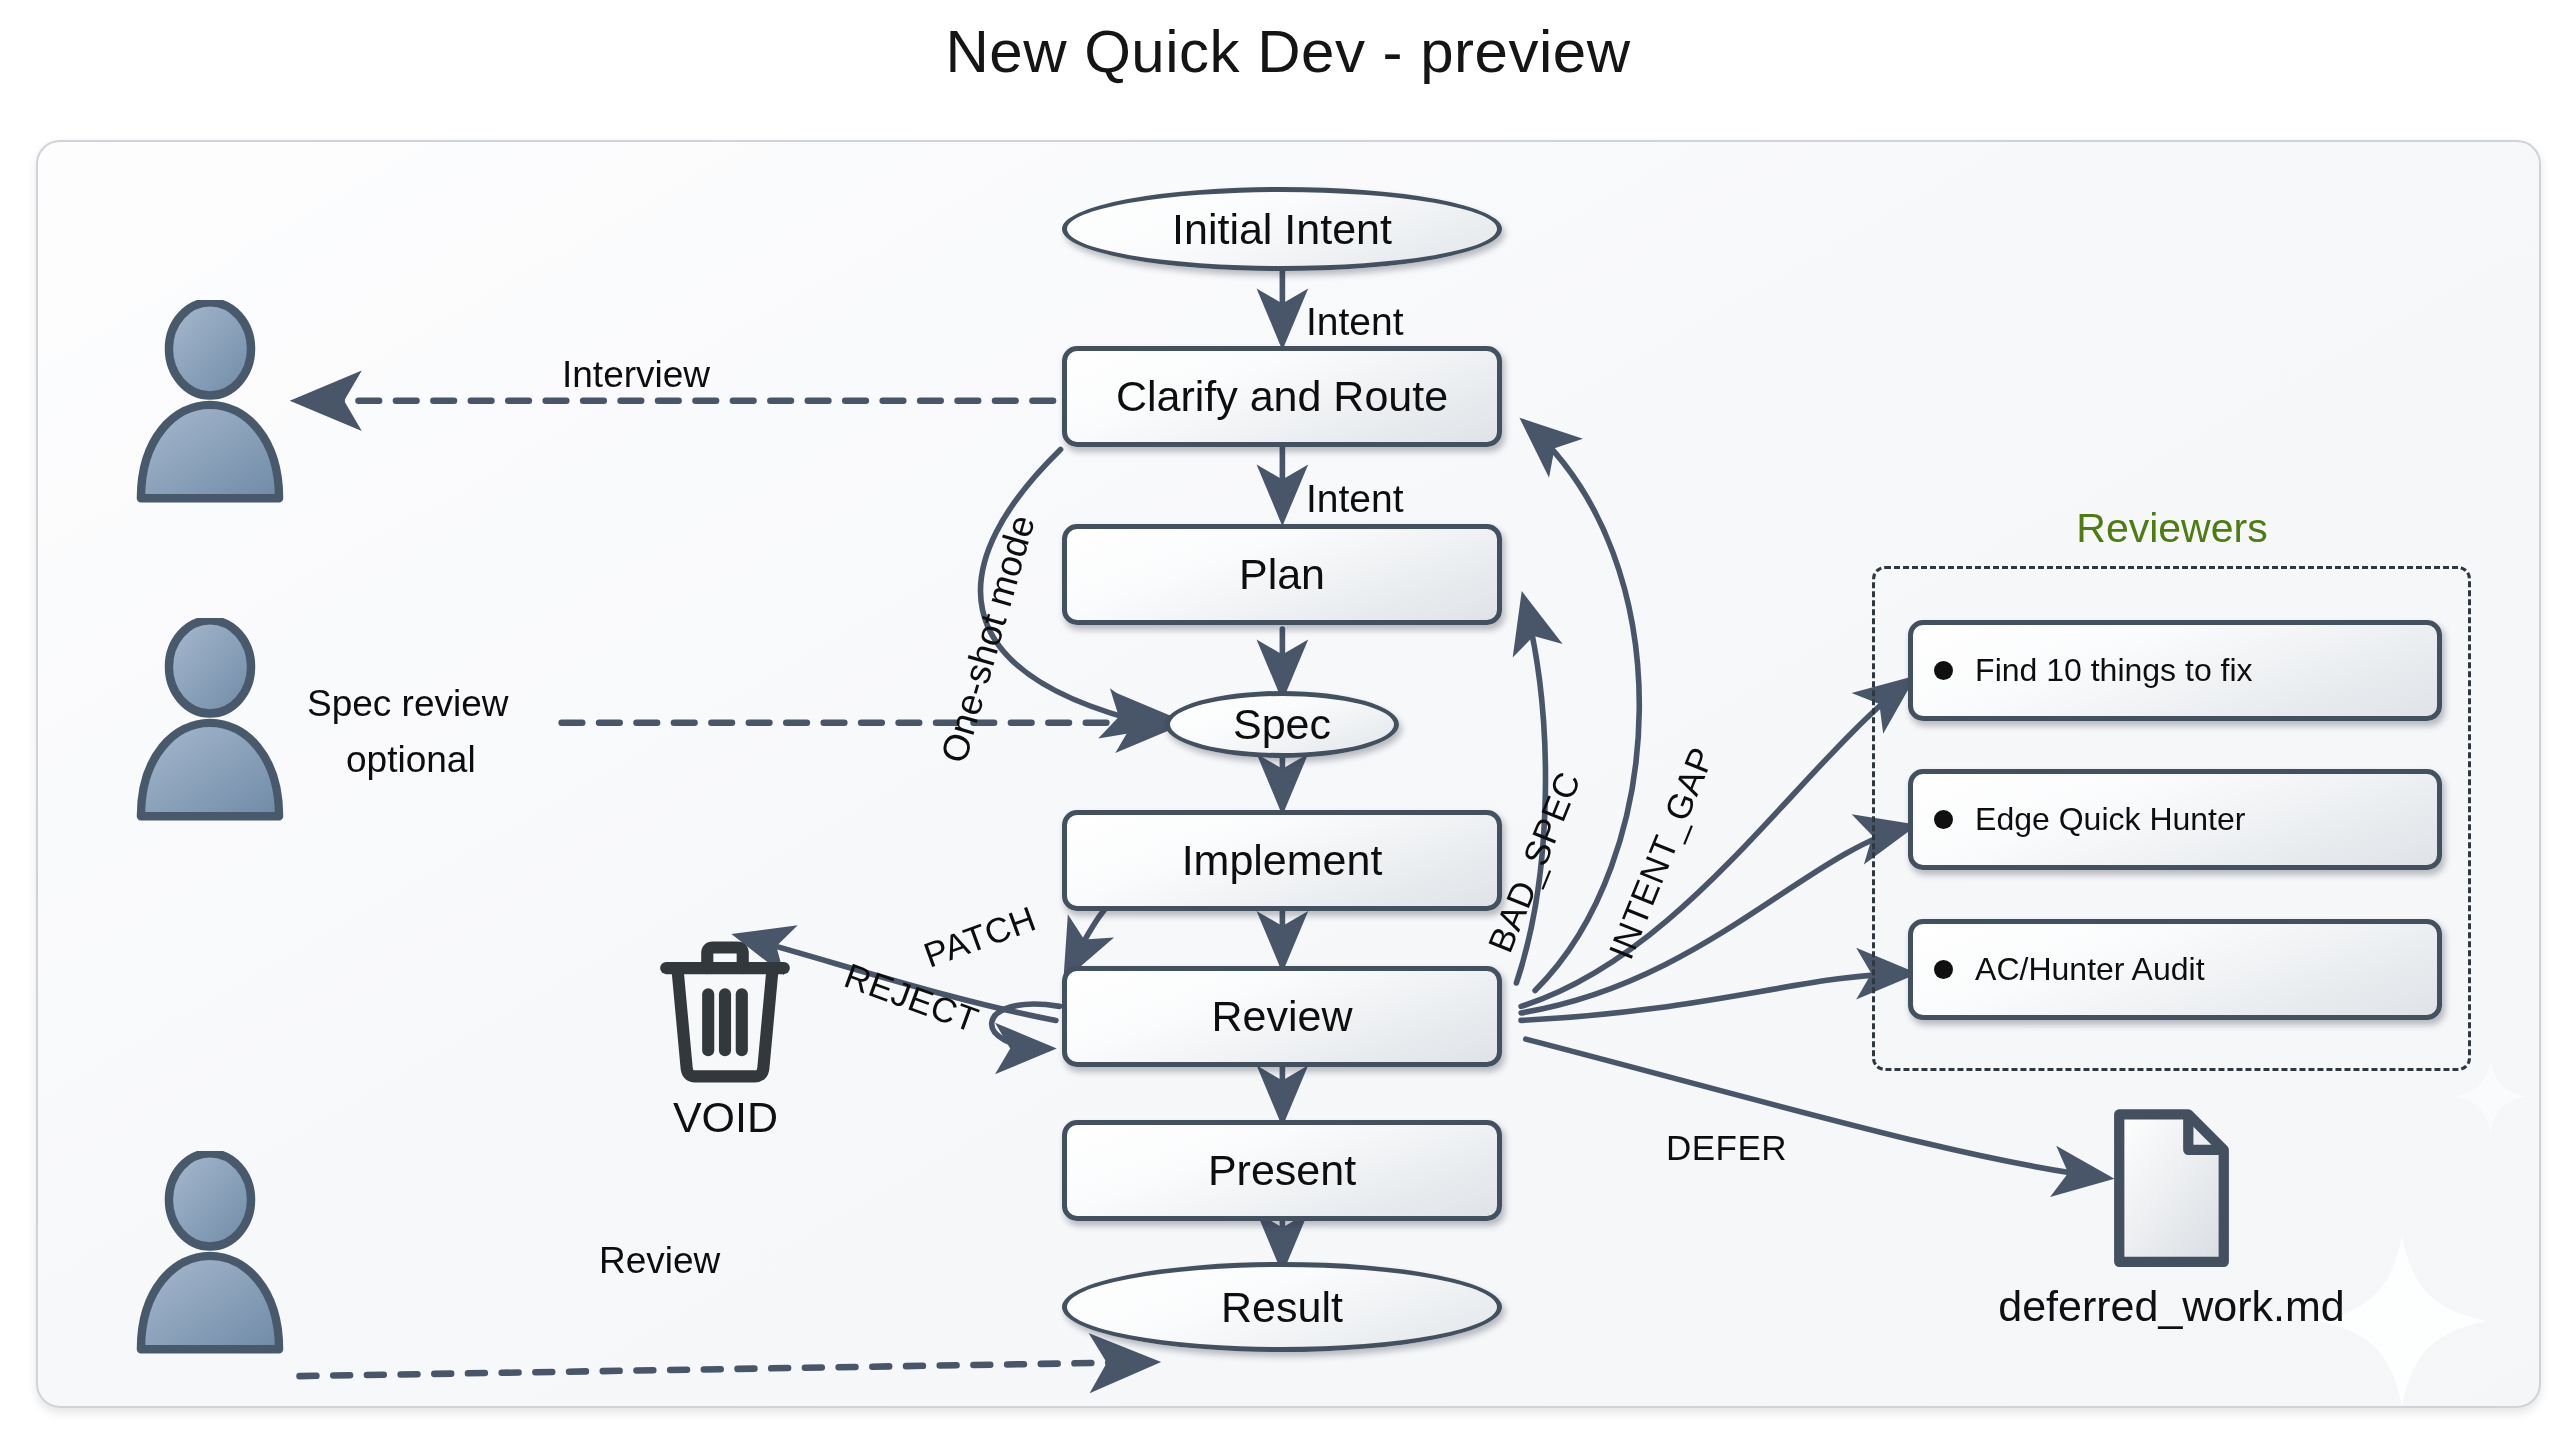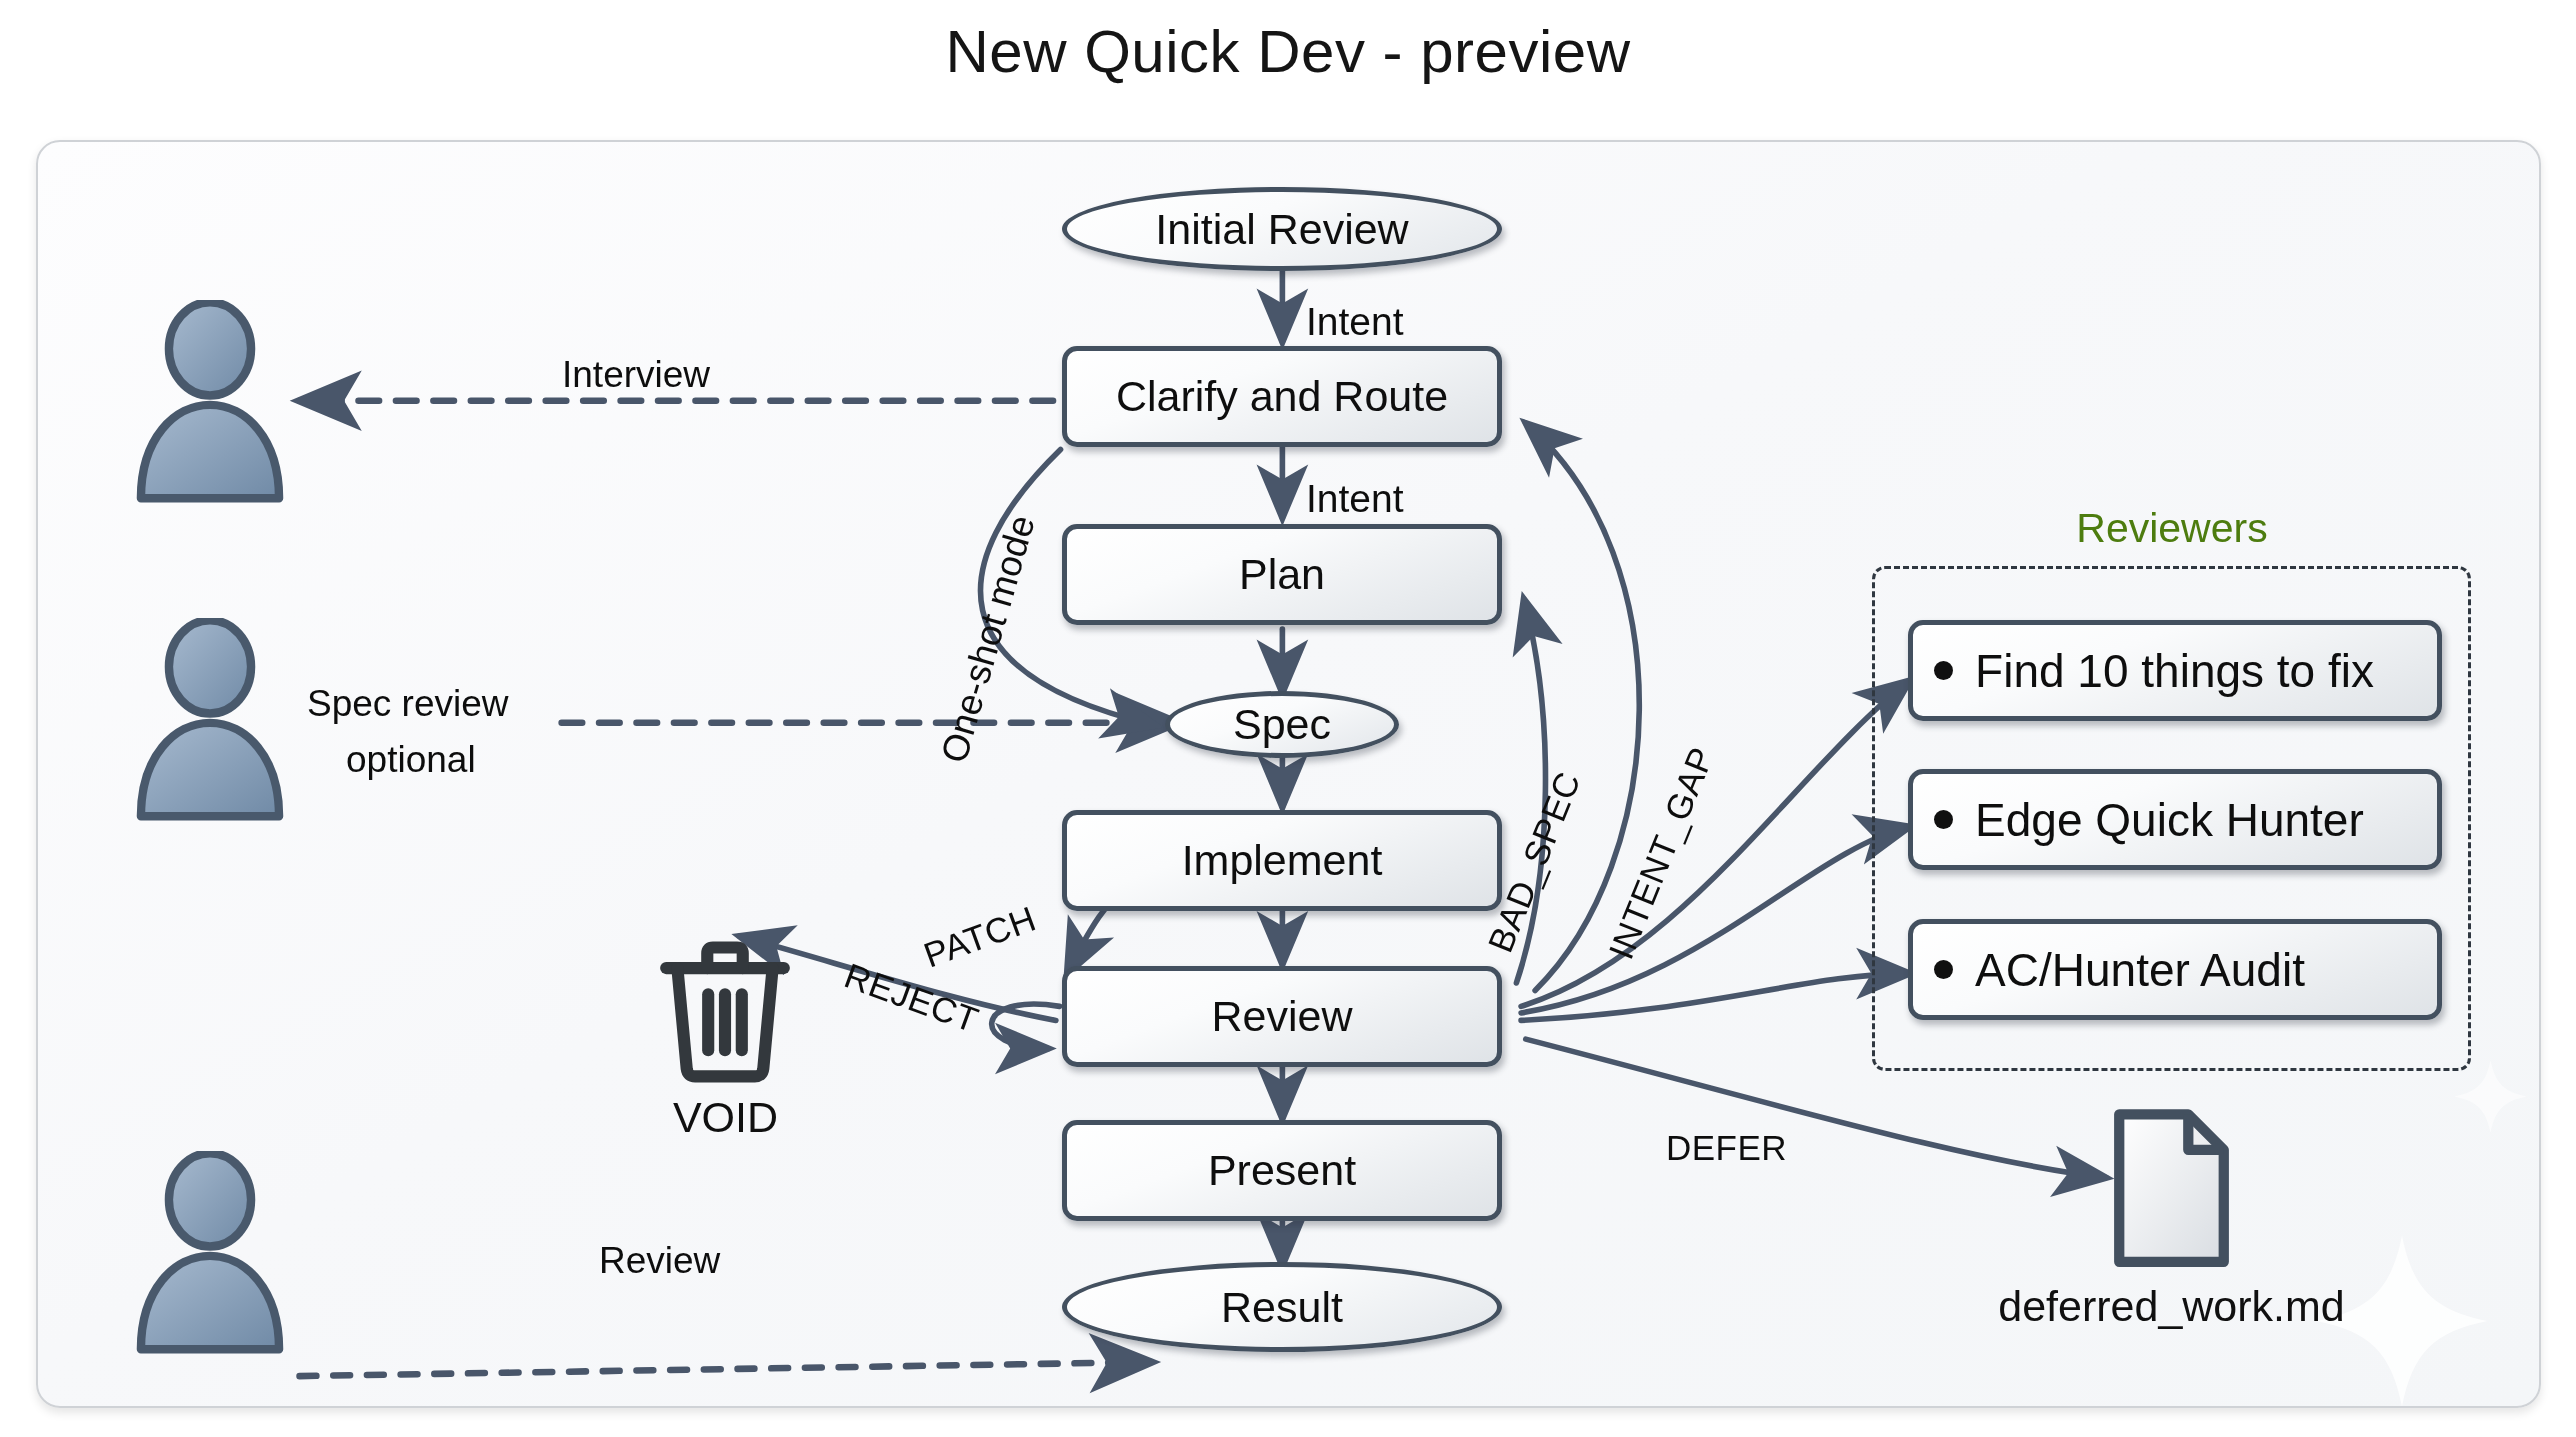--- a/index.html
+++ b/index.html
@@ -40,21 +40,21 @@
   .node-oval{
     background:linear-gradient(160deg,#ffffff 0%,#fafbfc 40%,#e2e6ea 100%);
     border:5.6px solid #43505f;border-radius:50%;
     box-shadow:2.8px 4.7px 6.6px rgba(40,48,60,.30);
     font-size:43px;
   }
   .node-reviewer{
     background:linear-gradient(160deg,#ffffff 0%,#fafbfc 35%,#dfe3e7 100%);
     border:5.6px solid #43505f;border-radius:15px;
     box-shadow:2.8px 4.7px 6.6px rgba(40,48,60,.30);
-    font-size:46px;
+    font-size:32px;
     justify-content:flex-start;padding-left:20.6px;text-align:right;
   }
   .rv-bullet{display:inline-block;width:19px;height:19px;border-radius:50%;
              background:#101010;margin-right:22.5px;flex:0 0 auto;}
 
   
   .group-box{
     position:absolute;border:3.7px dashed #2f3740;border-radius:13px;
     background:transparent;box-sizing:border-box;
   }
@@ -139,21 +139,21 @@
       <path d="M1625,1082 C 1820,1050 1930,910 2040,883" stroke-width="6" marker-end="url(#ah)"></path>
 
       <path d="M1625,1090 C 1830,1080 1930,1040 2040,1040" stroke-width="6" marker-end="url(#ah)"></path>
 
       <path d="M1630,1110 C 1900,1180 2100,1240 2250,1258" stroke-width="6" marker-end="url(#ah)"></path>
 
     </g>
   </svg>
 
   <div class="node node-oval" style="left:1062px;top:187px;width:440px;height:84px;">
-    <span>Initial Review</span>
+    <span>Initial Intent</span>
   </div>
 
   <div class="node node-box" style="left:1062px;top:346px;width:440px;height:101px;">
     <span>Clarify and Route</span>
   </div>
 
   <div class="node node-box" style="left:1062px;top:524px;width:440px;height:101px;">
     <span>Plan</span>
   </div>
 

